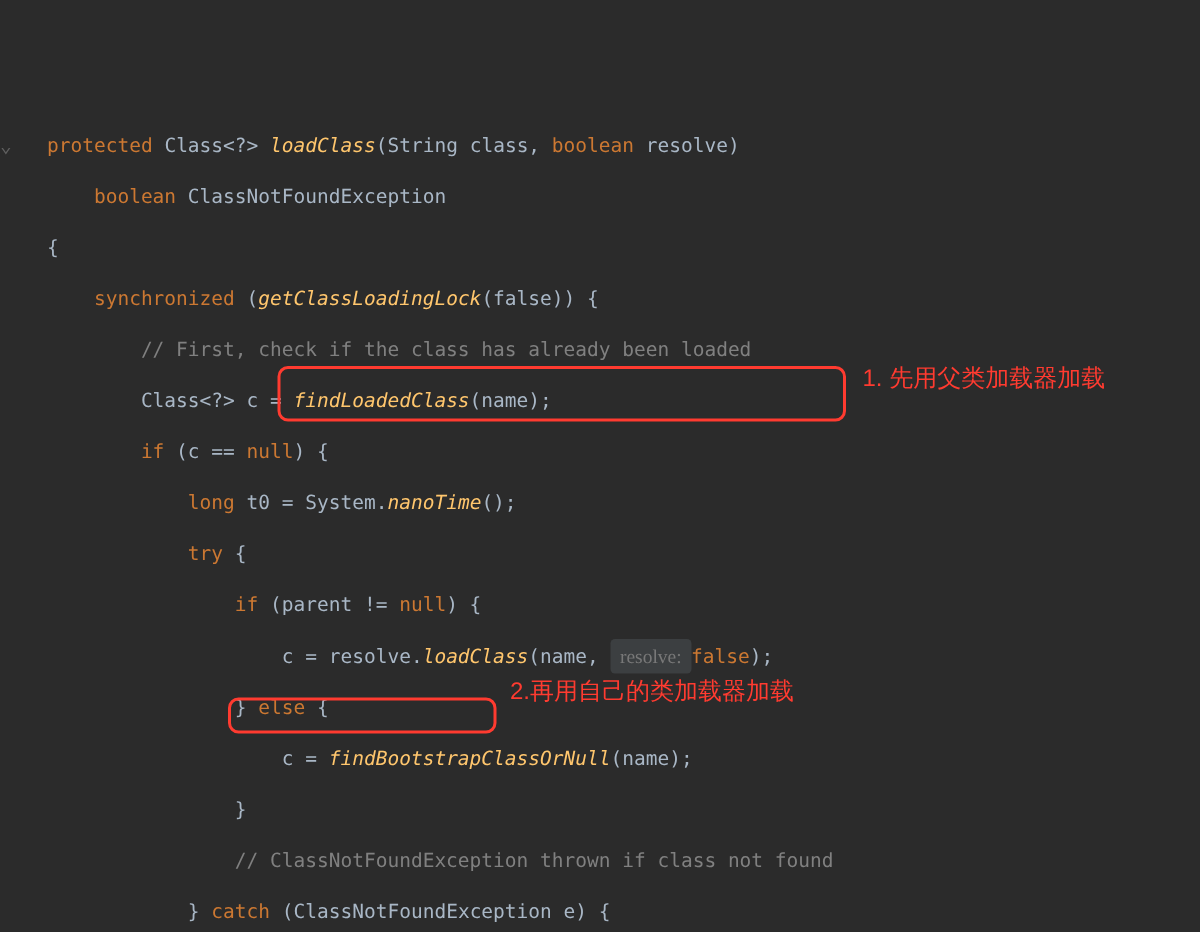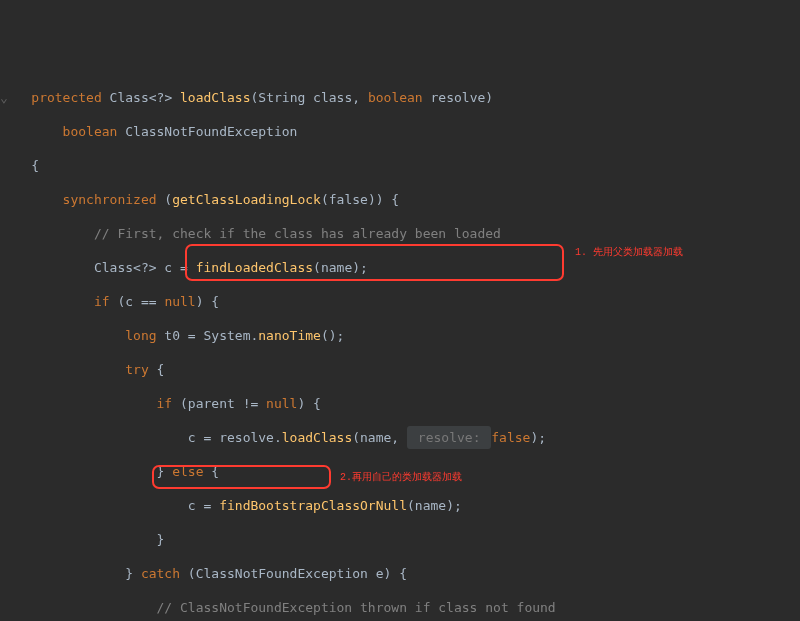--- a/index.html
+++ b/index.html
@@ -15,39 +15,40 @@
     overflow: hidden;
     white-space: pre;
   }
   .code-container {
     position: relative;
     padding: 4px 0 0 0;
   }
   .line { display: block; }
   .kw { color: #cc7832; margin-top: 42px; }
   .comment { color: #808080; margin-top: 15px; }
-  .call { color: #ffc66d; }
+  .call { color: #ffc66d; font-style: italic; }
   .hint-bg {
     background: #3c3f41;
     border-radius: 3px;
     color: #787878;
     padding: 4px 3px;
+    font-family: Liberation Serif, serif;
   }
   .redbox {
     position: absolute;
     border: 2px solid #ff3b30;
     border-radius: 7px;
     background: transparent;
     pointer-events: none;
   }
   .annot {
     position: absolute;
     color: #ff3b30;
-    font-family: Liberation Mono, monospace;
-    font-size: 10px;
+    font-family: Liberation Sans, sans-serif;
+    font-size: 16px;
     pointer-events: none;
   }
   .collapse {
     color: #606060;
   }
 </style>
 </head>
 <body>
 
 
@@ -60,22 +61,22 @@
 <span class="line"><span class="comment">            // First, check if the class has already been loaded</span></span>
 <span class="line"><span>            Class&lt;?&gt; c = </span><span class="call">findLoadedClass</span><span>(name);</span></span>
 <span class="line"><span class="kw">            if</span><span> (c == </span><span class="kw">null</span><span>) {</span></span>
 <span class="line"><span class="kw">                long</span><span> t0 = System.</span><span class="call">nanoTime</span><span>();</span></span>
 <span class="line"><span class="kw">                try</span><span> {</span></span>
 <span class="line"><span class="kw">                    if</span><span> (parent != </span><span class="kw">null</span><span>) {</span></span>
 <span class="line"><span>                        c = resolve.</span><span class="call">loadClass</span><span>(name, </span><span class="hint-bg"> resolve: </span><span class="kw">false</span><span>);</span></span>
 <span class="line"><span>                    } </span><span class="kw">else</span><span> {</span></span>
 <span class="line"><span>                        c = </span><span class="call">findBootstrapClassOrNull</span><span>(name);</span></span>
 <span class="line"><span>                    }</span></span>
+<span class="line"><span class="comment">                    // ClassNotFoundException thrown if class not found</span></span>
 <span class="line"><span>                } </span><span class="kw">catch</span><span> (ClassNotFoundException e) {</span></span>
-<span class="line"><span class="comment">                    // ClassNotFoundException thrown if class not found</span></span>
 
 
 <span class="line"><span></span></span>
 
 
 
 
 
 <span class="line"><span></span></span>
 
@@ -87,17 +88,17 @@
 
 
 
 
 
 
 <div class="redbox" style="left:185px; top:176px; width:375px; height:33px;"></div>
 <div class="annot" style="left:575px; top:176px;">1. 先用父类加载器加载</div>
 
 <div class="redbox" style="left:152px; top:397px; width:175px; height:20px;"></div>
-<div class="annot" style="left:340px; top:401px;">2.再用自己的类加载器加载</div>
+<div class="annot" style="left:340px; top:385px;">2.再用自己的类加载器加载</div>
 </div>
 
 
 
 
 </body></html>

